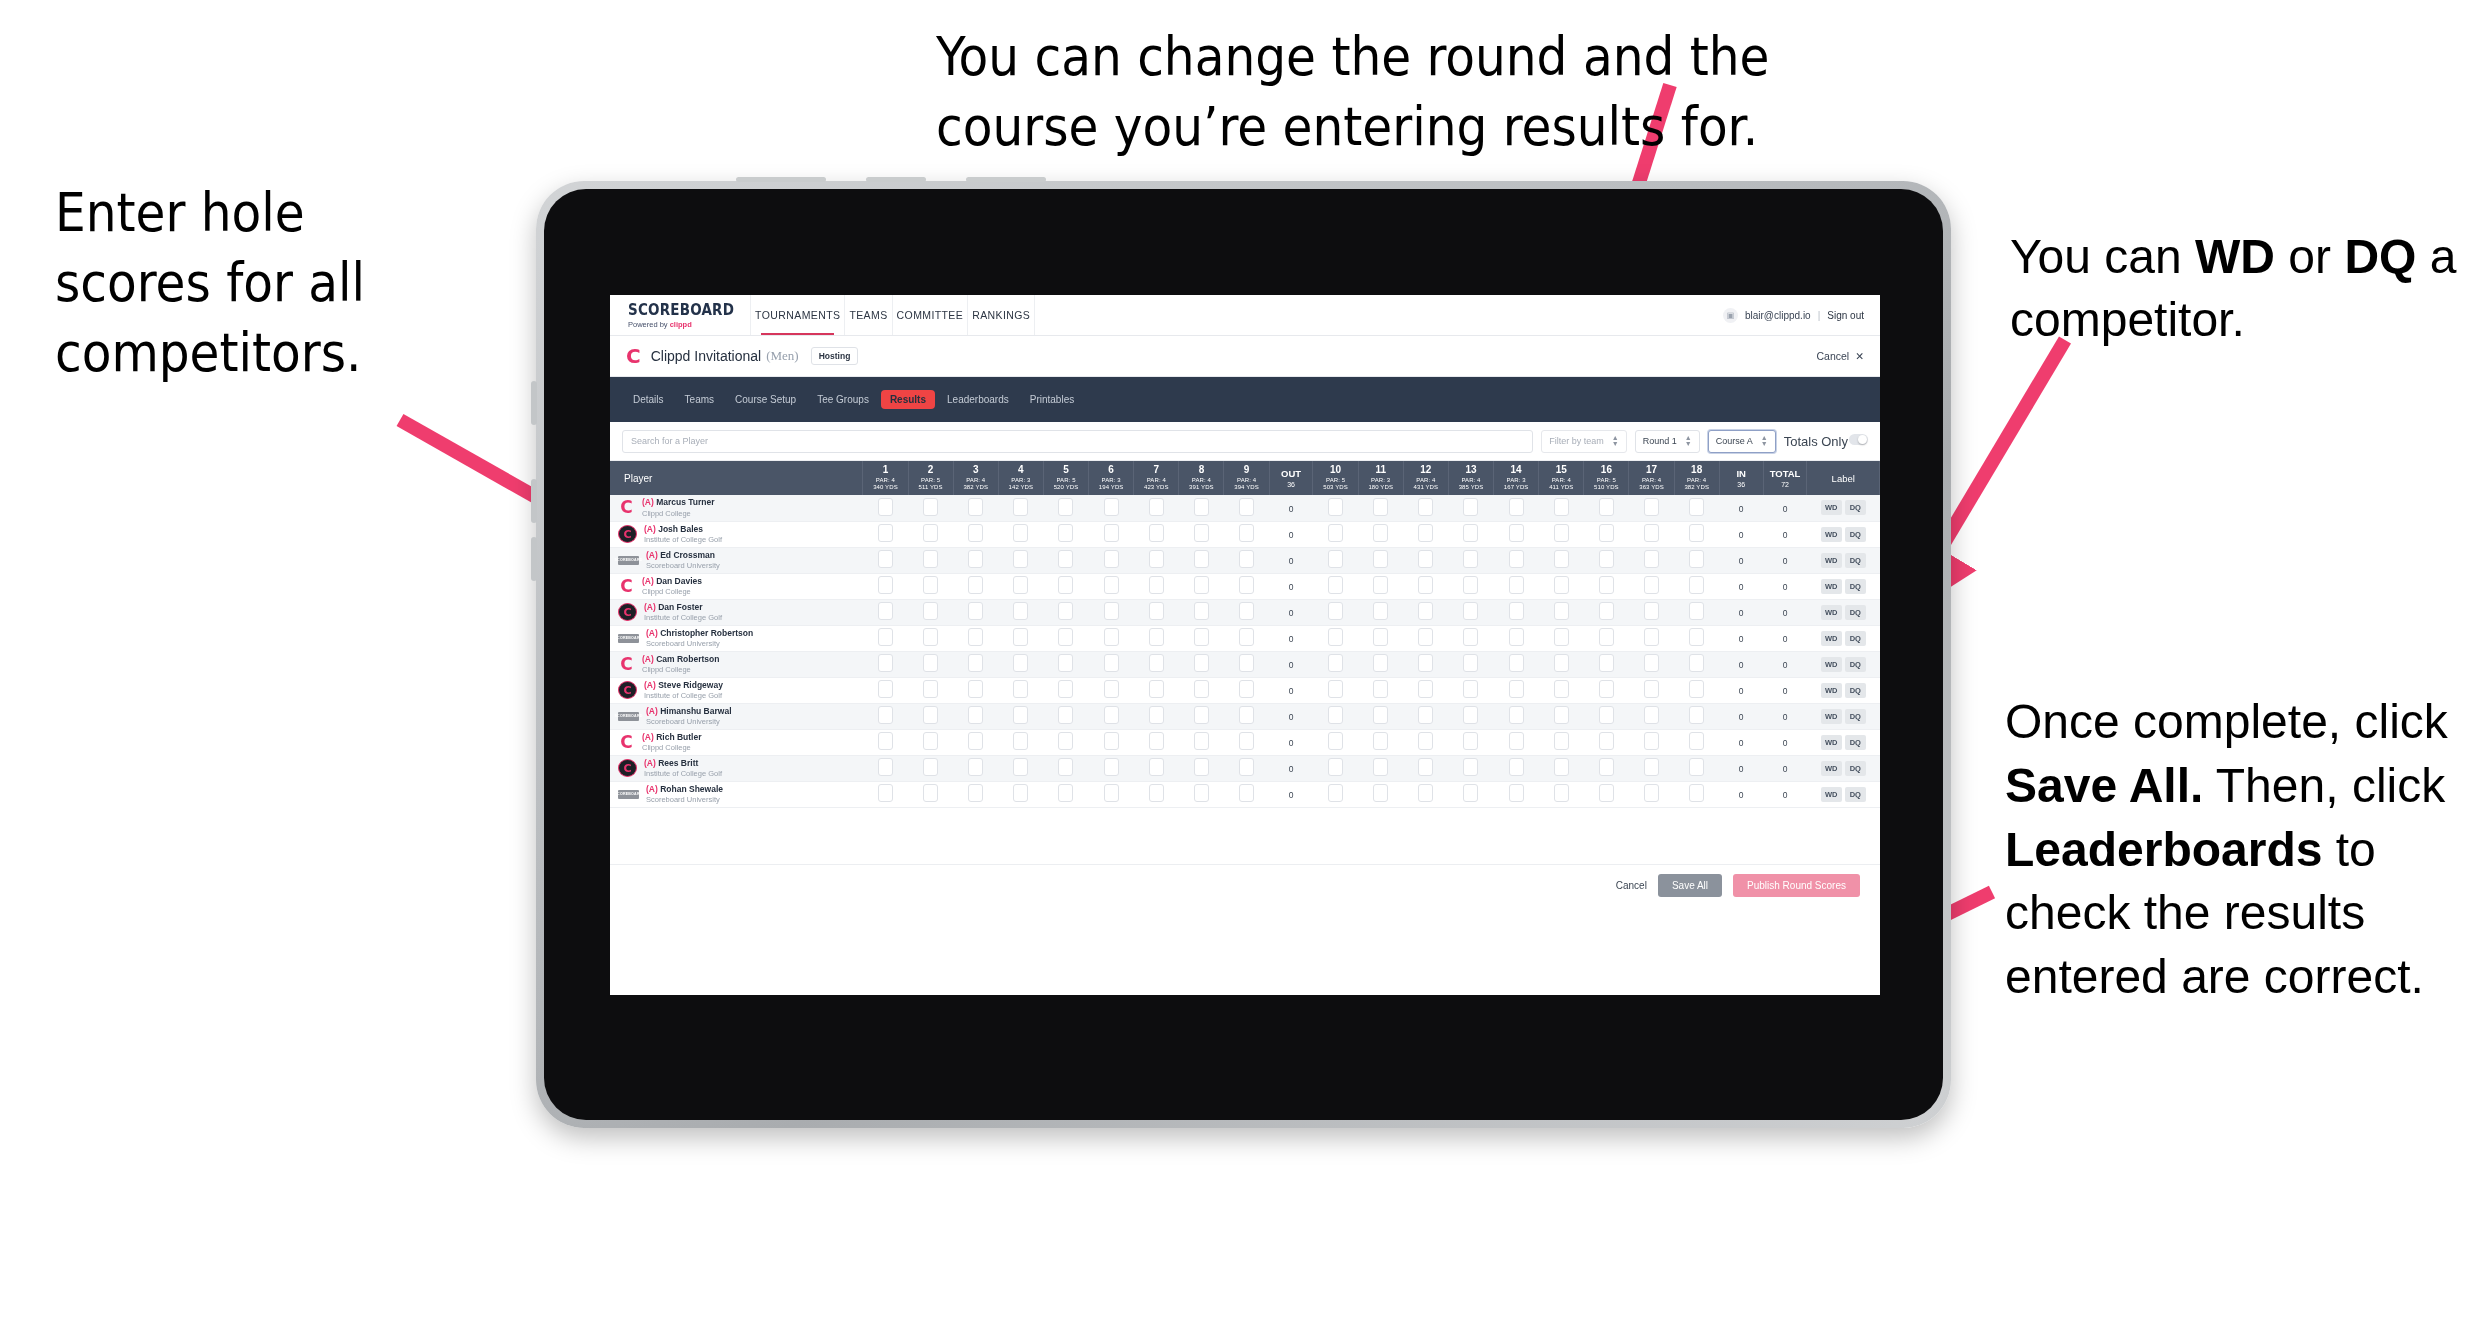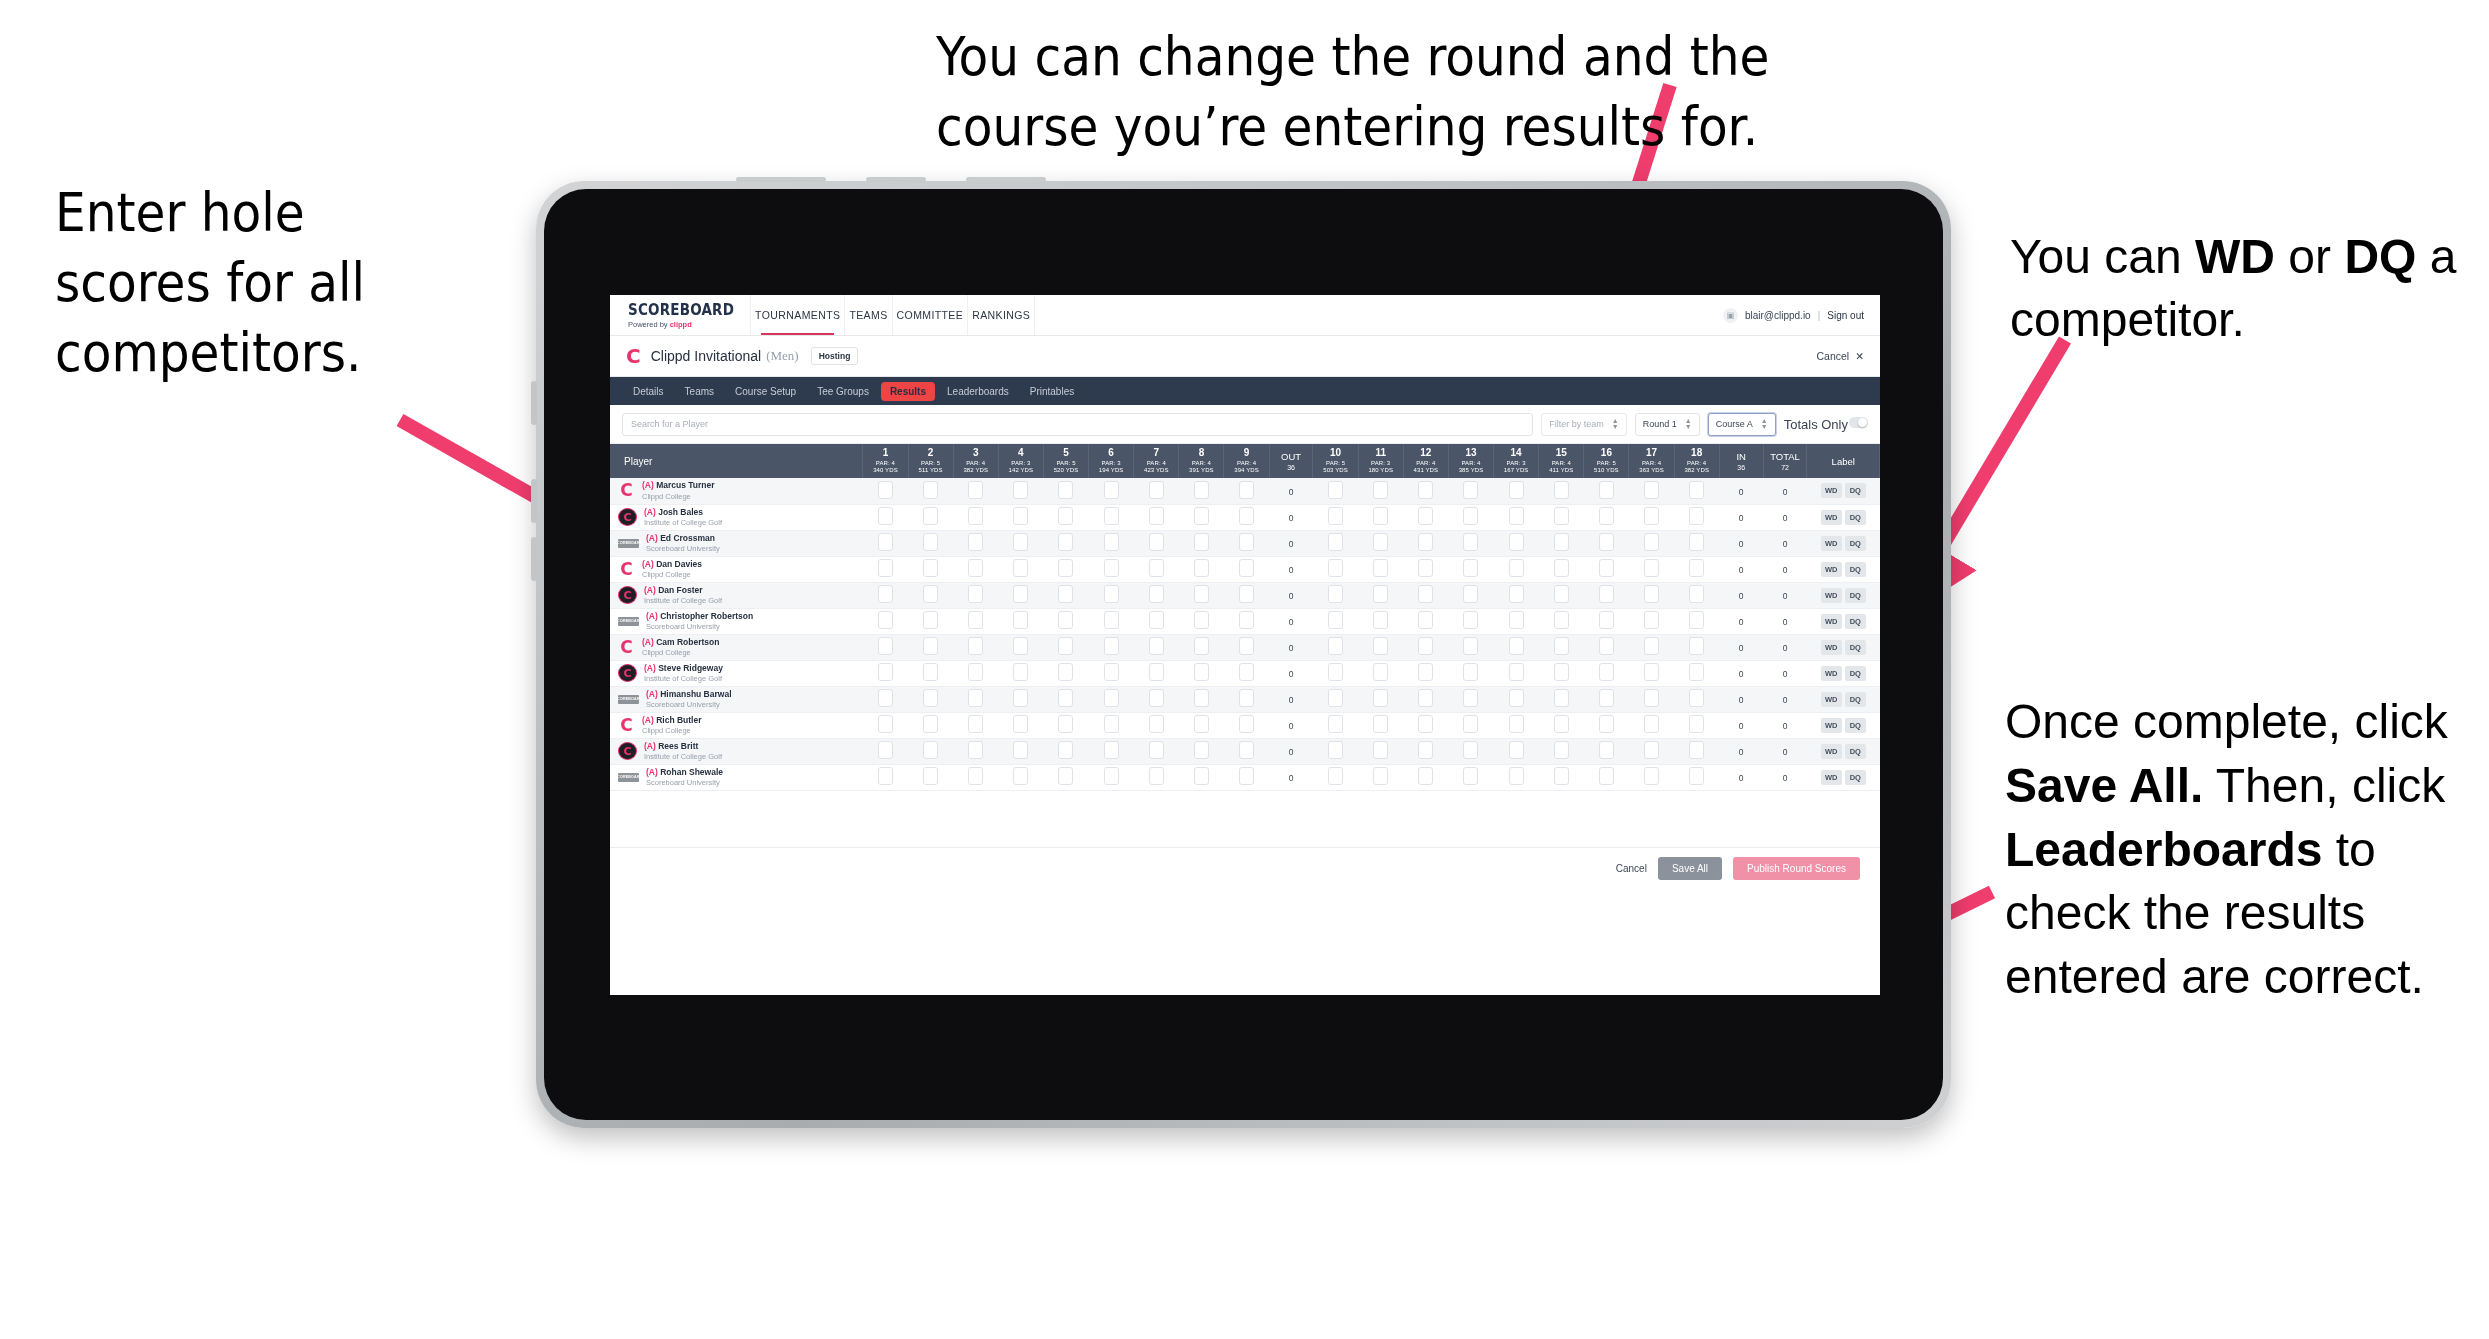--- a/index.html
+++ b/index.html
@@ -64,21 +64,21 @@
         border-bottom:1px solid #e7e9ed;}
   .c-logo{font-size:20px;font-weight:800;color:#e8336d;line-height:1;margin-right:10px;
           font-family:"DejaVu Sans",sans-serif;}
   .t-name{font-size:14px;color:#26303f;}
   .t-gender{font-size:13px;color:#97a0ad;margin-left:5px;font-family:Liberation Serif, serif;}
   .badge-host{margin-left:12px;border:1px solid #dfe2e7;border-radius:3px;padding:3px 7px;
               font-size:8.5px;font-weight:700;color:#2c3543;}
   .t-cancel{margin-left:auto;font-size:10.5px;color:#3a4454;display:flex;align-items:center;gap:6px;}
 
   
-  .snav{height:28px;background:#2e3a4d;display:flex;align-items:center;padding:0 14px;gap:3px;}
+  .snav{height:45px;background:#2e3a4d;display:flex;align-items:center;padding:0 14px;gap:3px;}
   .snav span{font-size:10px;color:#c5ccd6;padding:4px 9px;border-radius:4px;}
   .snav span.active{background:#ef4444;color:#25303f;font-weight:600;}
 
   
   .filters{height:38px;display:flex;align-items:center;gap:8px;padding:0 12px;background:#fff;
            border-bottom:1px solid #eceef1;}
   .search{flex:1;height:21px;border:1px solid #e0e3e8;border-radius:3px;display:flex;align-items:center;
           padding:0 8px;font-size:9px;color:#a8aeb8;}
   .sel{height:21px;border:1px solid #e0e3e8;border-radius:3px;display:flex;align-items:center;
        gap:8px;padding:0 7px;font-size:9px;color:#3b4552;background:#fff;}
@@ -91,21 +91,21 @@
   .toggle:after{content:"";position:absolute;right:1px;top:1px;width:9px;height:9px;border-radius:50%;
                 background:#fff;box-shadow:0 1px 2px rgba(0,0,0,.25);}
 
   
   .tbl{width:100%;border-collapse:collapse;table-layout:fixed;}
   .thead-row th{background:#4a5567;color:#fff;font-weight:400;vertical-align:middle;
                 border-right:1px solid #5a6476;padding:0;height:34px;}
   th.player-h{text-align:left;padding-left:14px;font-size:10px;}
   .hole-n{font-size:10px;font-weight:700;line-height:1.05;}
   .hole-p{font-size:6px;margin-top:2px;line-height:1.15;letter-spacing:.1px;}
-  .sum-h{font-size:9.5px;font-weight:400;}
+  .sum-h{font-size:9.5px;font-weight:700;}
   .sum-v{font-size:7px;margin-top:2px;font-weight:400;}
   th.label-h{font-size:9.5px;}
 
   tbody tr{height:26px;}
   tbody tr:nth-child(odd){background:#f4f6f8;}
   tbody tr:nth-child(even){background:#ffffff;}
   tbody td{border-bottom:1px solid #edeff2;padding:0;text-align:center;vertical-align:middle;}
   td.pl{text-align:left;padding-left:8px;}
   .pcell{display:flex;align-items:center;gap:7px;}
   .logo{width:17px;height:17px;flex:0 0 17px;display:flex;align-items:center;justify-content:center;}

